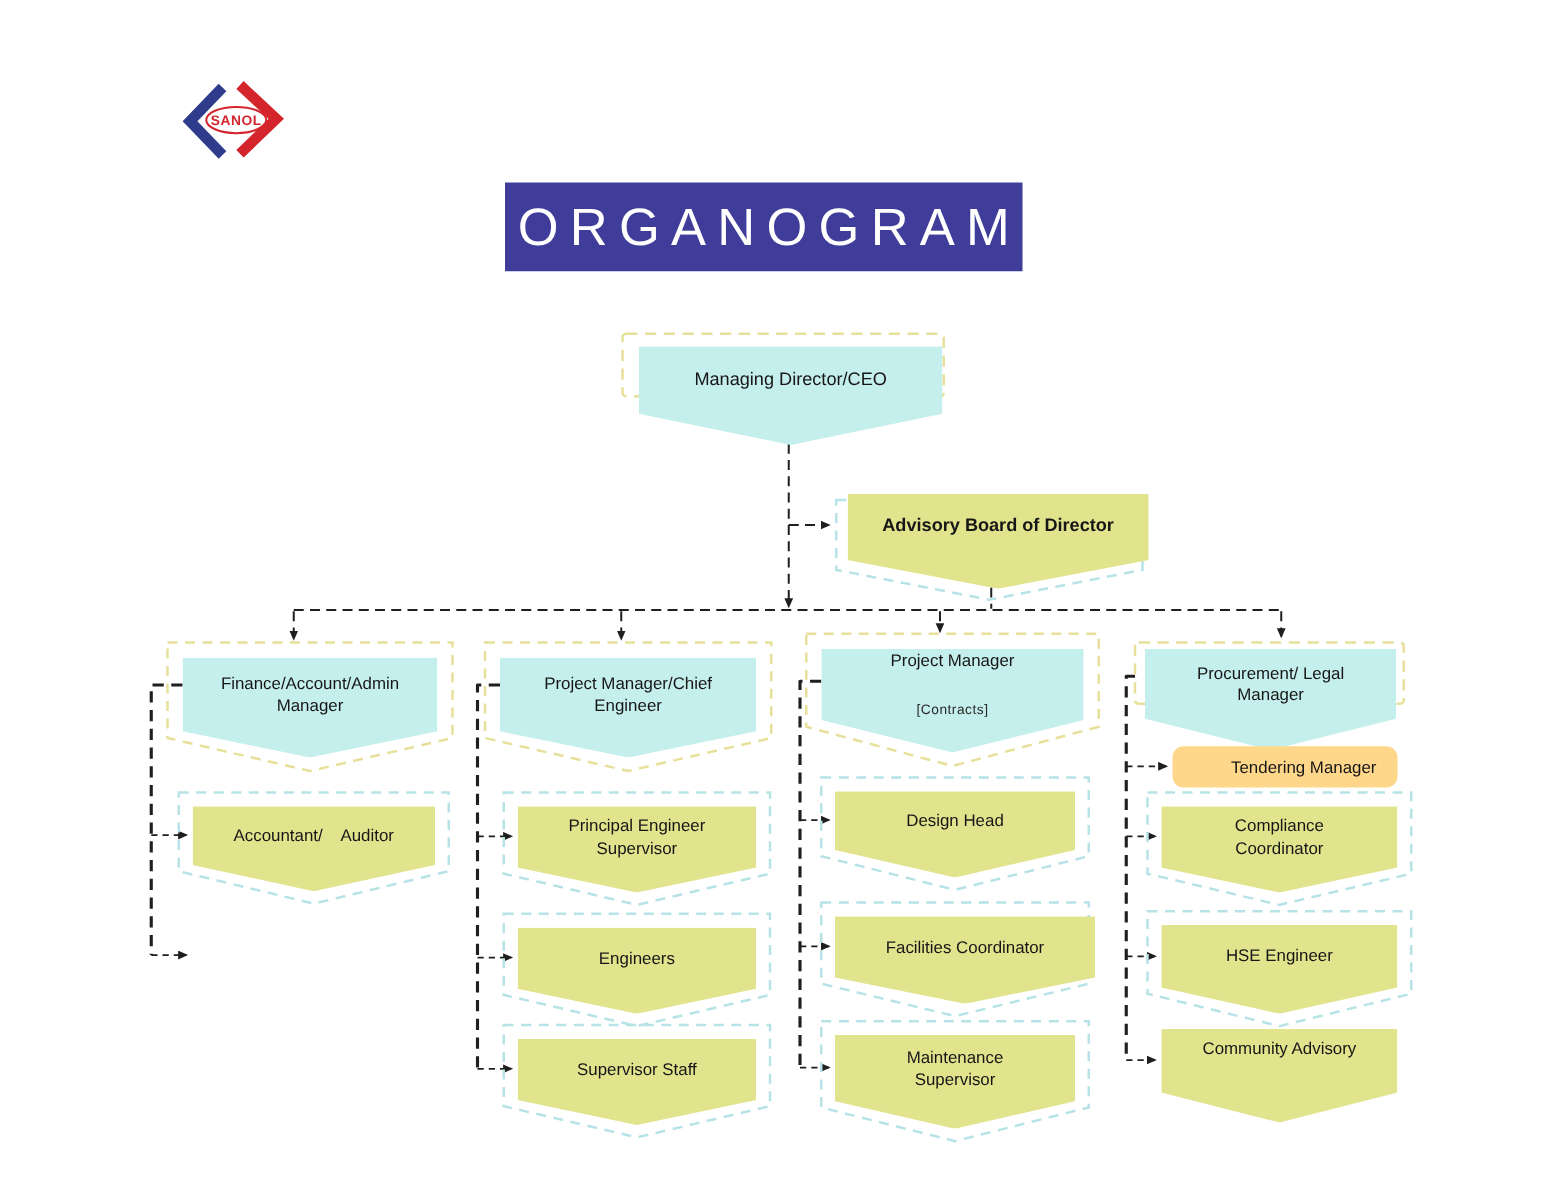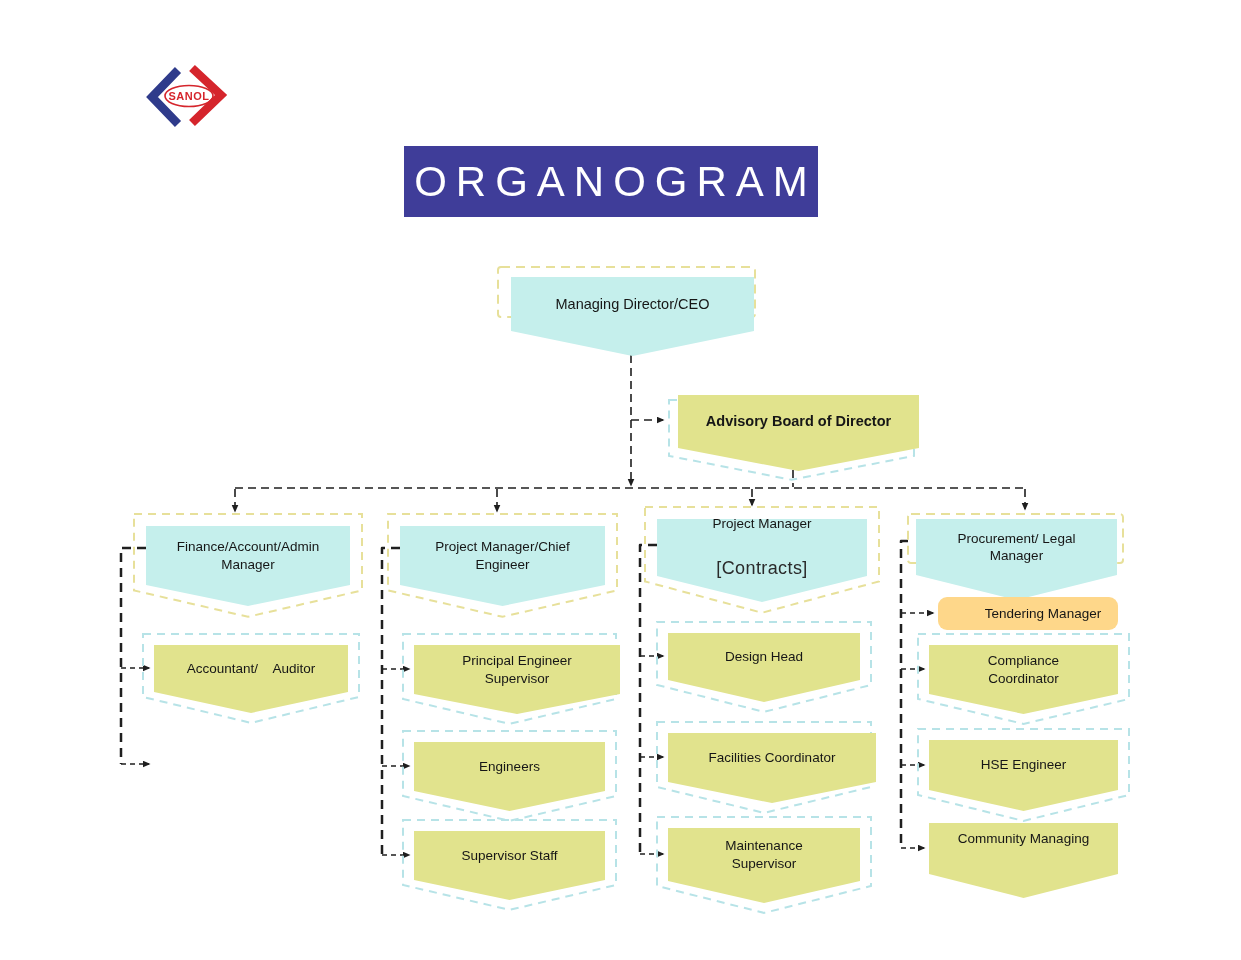--- a/index.html
+++ b/index.html
@@ -30,21 +30,21 @@
   .cyan{background:var(--c-cyan-box,#c5efec);}
   .khaki{background:var(--c-khaki-box,#e1e38d);}
   .label{
     position:absolute;left:0;right:0;top:0;height:var(--h);z-index:2;
     display:flex;flex-direction:column;align-items:center;justify-content:center;
     text-align:center;white-space:pre-wrap;
     font-size:13.5px;line-height:1.28;color:#161616;
   }
   .node.root .label{font-size:14.5px;}
   .node.advisory .label{font-size:14.5px;font-weight:bold;}
-  .subline{font-size:18px;letter-spacing:0.4px;color:#2a2a2a;margin-top:24px;}
+  .subline{font-size:11px;letter-spacing:0.4px;color:#2a2a2a;margin-top:24px;}
   .top-label .label{justify-content:flex-start;padding-top:7px;box-sizing:border-box;}
 
   
   .node.plain{
     height:33px;background:var(--c-orange-box,#fed78a);border-radius:9px;
   }
   .node.plain .label{height:33px;margin-left:30px;}
 
   .outline-svg{position:absolute;left:0;top:0;width:100%;height:100%;overflow:visible;pointer-events:none;z-index:0;}
 
@@ -136,21 +136,21 @@
     </div>
 
   <div class="node head" style="left:400px;top:526px;width:205px;--h:59px;--p:21px;">
     <div class="fill cyan"></div>
     <div class="label">Project Manager/Chief
 Engineer</div>
   <svg class="outline-svg">
         <polygon points="-12,-12 217,-12 217,64.4 102.5,90.8 -12,64.4" fill="none" stroke="#e7e09a" stroke-width="2" stroke-dasharray="8 6"></polygon>
       </svg>
     </div>
-  <div class="node sub" style="left:414px;top:645px;width:191px;padding-left:15px;--h:49px;--p:20px;">
+  <div class="node sub" style="left:414px;top:645px;width:191px;--h:49px;--p:20px;">
     <div class="fill khaki"></div>
     <div class="label">Principal Engineer
 Supervisor</div>
   <svg class="outline-svg">
         <polygon points="-11,-11 202,-11 202,53.95 95.5,78.9 -11,53.95" fill="none" stroke="#b7e3e7" stroke-width="2" stroke-dasharray="8 6"></polygon>
       </svg>
     </div>
   <div class="node sub" style="left:414px;top:742px;width:191px;--h:49px;--p:20px;">
     <div class="fill khaki"></div>
     <div class="label">Engineers</div>
@@ -220,16 +220,16 @@
     </div>
   <div class="node sub" style="left:929px;top:740px;width:189px;--h:50px;--p:21px;">
     <div class="fill khaki"></div>
     <div class="label">HSE Engineer</div>
   <svg class="outline-svg">
         <polygon points="-11,-11 200,-11 200,54.95 94.5,80.9 -11,54.95" fill="none" stroke="#b7e3e7" stroke-width="2" stroke-dasharray="8 6"></polygon>
       </svg>
     </div>
   <div class="node sub top-label" style="left:929px;top:823px;width:189px;--h:51px;--p:24px;">
     <div class="fill khaki"></div>
-    <div class="label">Community Managing</div>
+    <div class="label">Community Advisory</div>
   </div>
 
 </div>
 
 </body></html>

